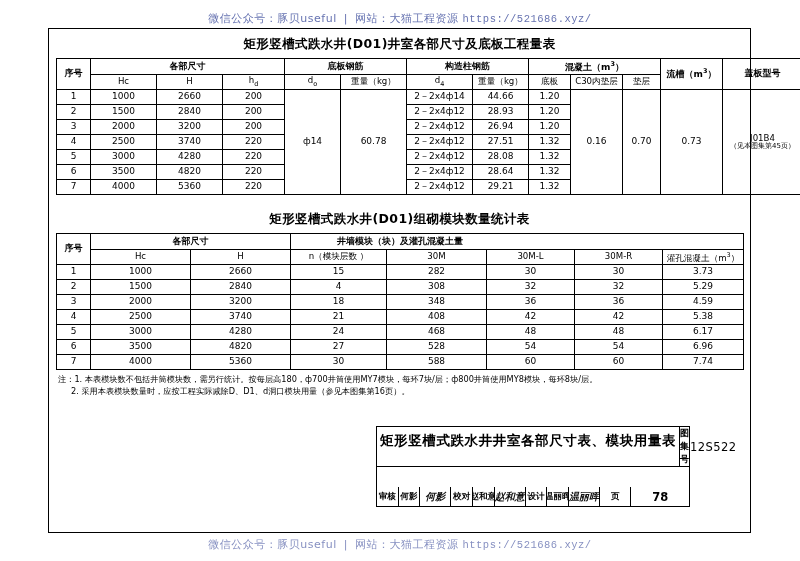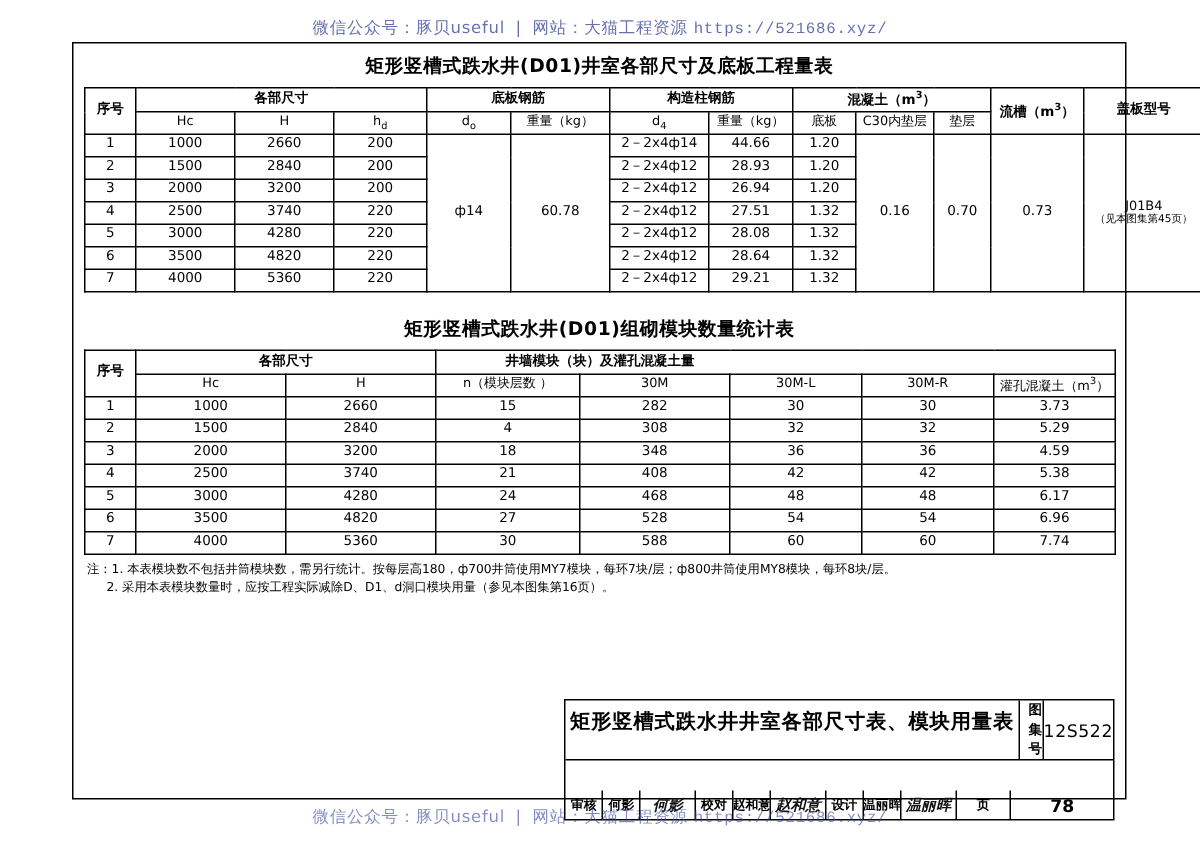--- a/index.html
+++ b/index.html
@@ -85,22 +85,22 @@
   }
   .notes .ln{display:block;}
   .notes .ind{padding-left:13px;}
 
   .gap{height:16px;}
 
   
   .titleblock{
     position:absolute;
     left:376px;
-    top:466px;
-    width:367px;
+    top:426px;
+    width:314px;
     border:1.4px solid #000;
     box-sizing:border-box;
   }
   .tb-row{display:flex;border-bottom:1.1px solid #000;}
   .tb-row:last-child{border-bottom:none;}
   .tb-main{
     flex:1 1 auto;
     font-size:13.5px;
     font-weight:bold;
     text-align:center;

